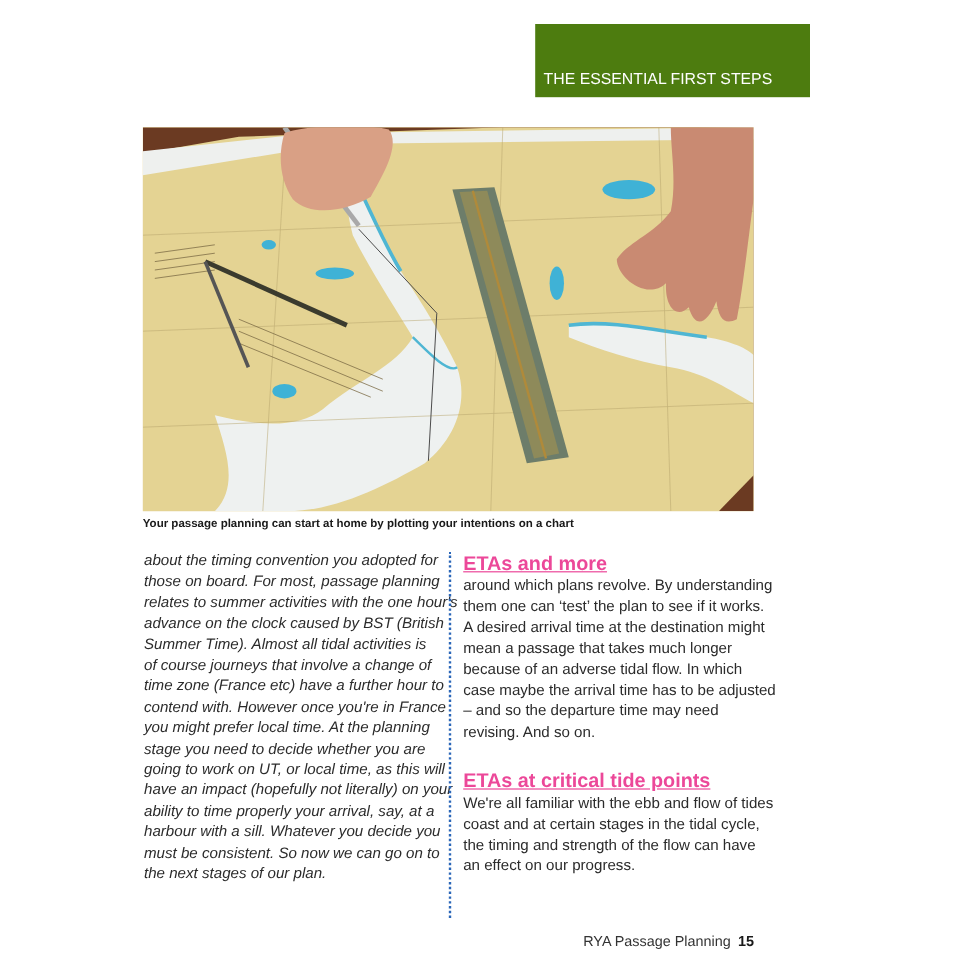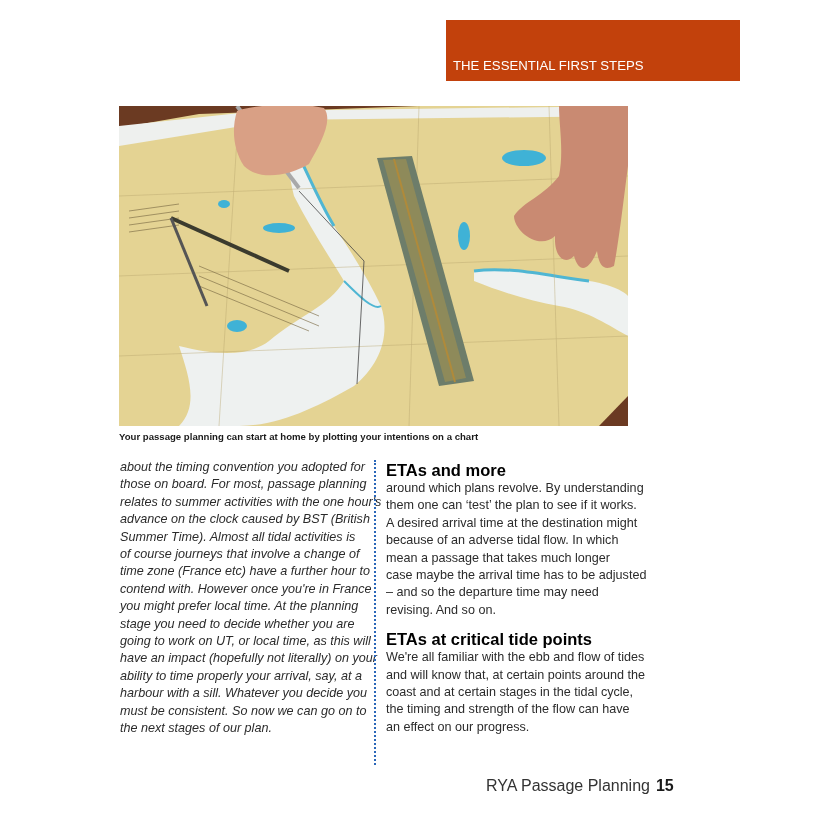--- a/index.html
+++ b/index.html
@@ -1,21 +1,21 @@
 <!DOCTYPE html>
 <html><head>
   <meta charset="utf-8">
   <style>
     * { box-sizing: border-box; margin: 0; padding: 0; }
     html, body { width: 814px; height: 814px; background: #ffffff; overflow: hidden; }
     body { position: relative; font-family: "Liberation Sans", sans-serif; color: #2a2a2a; }
 
     .section-banner {
-      position: absolute; left: 446px; top: 20px; width: 294px; height: 61px;
-      background: #c2410c;
+      position: absolute; left: 446px; top: 20px; width: 229px; height: 61px;
+      background: #4d7c0f;
     }
     .section-banner .label {
       position: absolute; left: 7px; bottom: 8px;
       color: #ffffff; font-size: 13.2px; letter-spacing: 0px;
       font-family: "Liberation Sans", sans-serif;
     }
 
     .photo {
       position: absolute; left: 119px; top: 106px; width: 509px; height: 320px;
       overflow: hidden; background: #e6d59a;
@@ -34,28 +34,29 @@
     .col-right { left: 386px; width: 260px; top: 460px; }
 
     .col p span { display: block; white-space: nowrap; }
 
     .divider {
       position: absolute; left: 374px; top: 460px; width: 0; height: 305px;
       border-left: 2px dotted #2a66b8;
     }
 
     h2.heading {
-      color: #000000; font-size: 16.5px; font-weight: bold; line-height: 20px;
+      color: #ec4899; font-size: 16.5px; font-weight: bold; line-height: 20px;
       margin-bottom: 0px;
+      text-decoration: underline;
     }
-    .h2-second { margin-top: 10px; }
+    .h2-second { margin-top: 22px; }
 
     .footer {
       position: absolute; left: 486px; top: 777px; width: 145px;
-      font-size: 16px; color: #333; white-space: nowrap; text-align: right;
+      font-size: 12px; color: #333; white-space: nowrap;
     }
     .footer .pageno { font-weight: bold; margin-left: 6px; color: #1a1a1a; }
   </style>
 </head>
 <body>
 
 <div class="section-banner">
   <span class="label">THE ESSENTIAL FIRST STEPS</span>
 </div>
 
@@ -144,30 +145,29 @@
 </div>
 
 <div class="divider"></div>
 
 <div class="col col-right">
   <h2 class="heading">ETAs and more</h2>
   <p>
     <span>around which plans revolve. By understanding</span>
     <span>them one can ‘test’ the plan to see if it works.</span>
     <span>A desired arrival time at the destination might</span>
+    <span>mean a passage that takes much longer</span>
     <span>because of an adverse tidal flow. In which</span>
-    <span>mean a passage that takes much longer</span>
     <span>case maybe the arrival time has to be adjusted</span>
     <span>– and so the departure time may need</span>
     <span>revising. And so on.</span>
   </p>
   <h2 class="heading h2-second">ETAs at critical tide points</h2>
   <p>
     <span>We're all familiar with the ebb and flow of tides</span>
-    <span>and will know that, at certain points around the</span>
     <span>coast and at certain stages in the tidal cycle,</span>
     <span>the timing and strength of the flow can have</span>
     <span>an effect on our progress.</span>
   </p>
 </div>
 
 <div class="footer">
   <span>RYA Passage Planning</span><span class="pageno">15</span>
 </div>
 

